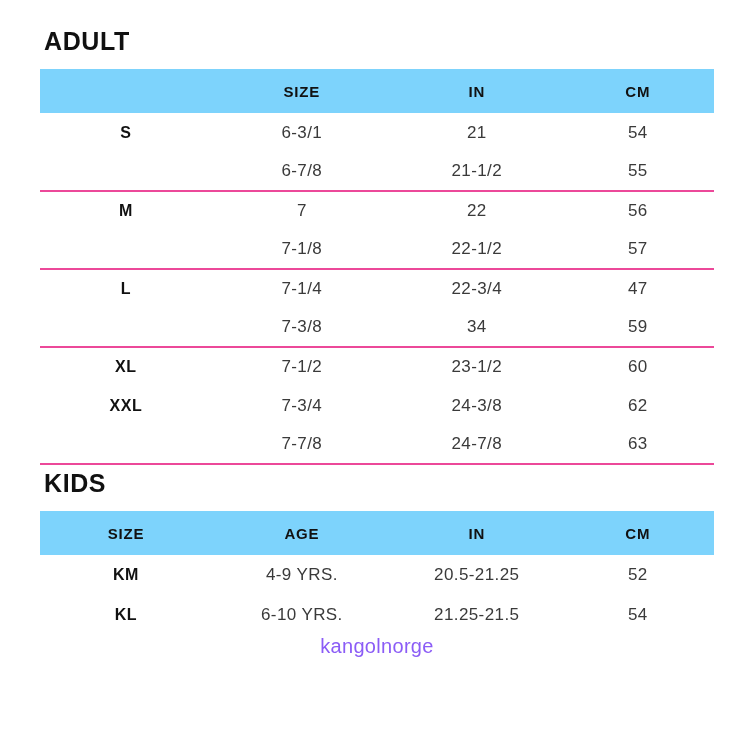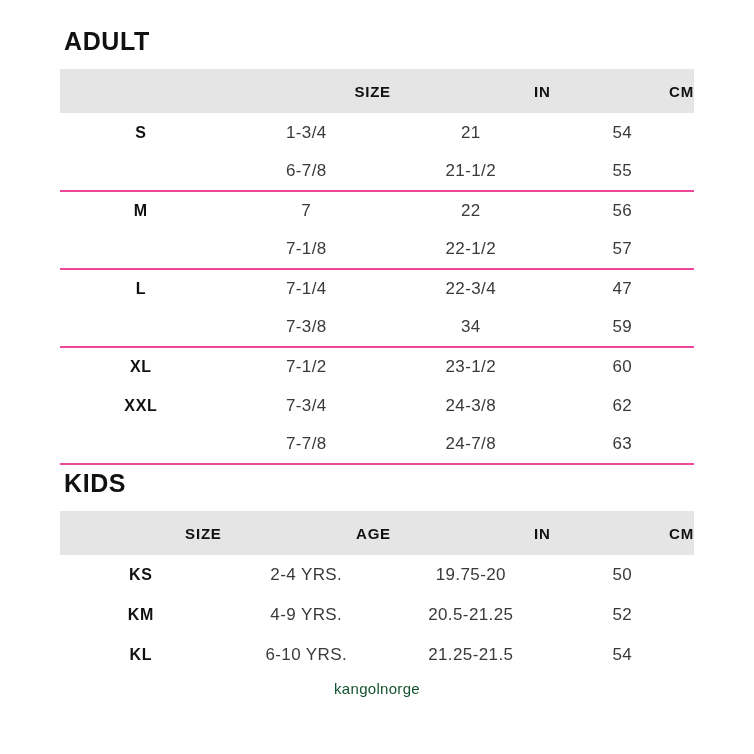--- a/index.html
+++ b/index.html
@@ -3,46 +3,46 @@
 <meta charset="utf-8">
 <style>
   * { margin: 0; padding: 0; box-sizing: border-box; }
   html, body {
     width: 754px; height: 754px;
     background: #ffffff;
     font-family: "Liberation Sans", sans-serif;
     color: #1a1a1a;
     overflow: hidden;
   }
-  .wrap { padding: 0 60px; }
+  .wrap { padding: 0 40px; }
   .section-title {
     font-size: 25px;
     font-weight: 800;
     letter-spacing: 0.6px;
     color: #111111;
     margin: 27px 0 13px 4px;
   }
   .section-title.kids { margin-top: 4px; }
   table {
     width: 100%;
     border-collapse: collapse;
     table-layout: fixed;
   }
   col.c1 { width: 25.5%; }
   col.c2 { width: 26.7%; }
   col.c3 { width: 25.2%; }
   col.c4 { width: 22.6%; }
   thead th {
-    background: #e5e5e5;
+    background: #7dd3fc;
     height: 44px;
     font-size: 15px;
     font-weight: 700;
     letter-spacing: 0.8px;
     color: #111111;
-    text-align: right;
+    text-align: center;
     vertical-align: middle;
   }
   tbody td {
     height: 39px;
     font-size: 17px;
     font-weight: 400;
     letter-spacing: 0.4px;
     color: #3a3a3a;
     text-align: center;
     vertical-align: middle;
@@ -50,24 +50,23 @@
   #kids-table tbody td { height: 40px; }
   td.row-label {
     font-weight: 700;
     font-size: 16px;
     letter-spacing: 0.6px;
     color: #111111;
   }
   tr.group-end td { border-bottom: 2px solid #ec4899; }
   .footer {
     text-align: center;
-    font-size: 15px;
+    font-size: 20px;
     letter-spacing: 0.3px;
-    color: #14532d;
-    margin-top: 5px;
+    color: #8b5cf6;
   }
 </style>
 </head>
 <body>
 
 <div class="wrap">
 
   <h2 class="section-title">ADULT</h2>
 
   <table id="adult-table">
@@ -81,21 +80,21 @@
       <tr>
         <th></th>
         <th>SIZE</th>
         <th>IN</th>
         <th>CM</th>
       </tr>
     </thead>
     <tbody>
         <tr>
           <td class="row-label">S</td>
-          <td>1-3/4</td>
+          <td>6-3/1</td>
           <td>21</td>
           <td>54</td>
         </tr>
         <tr class="group-end">
           <td class="row-label"></td>
           <td>6-7/8</td>
           <td>21-1/2</td>
           <td>55</td>
         </tr>
         <tr>
@@ -155,26 +154,20 @@
     <thead>
       <tr>
         <th>SIZE</th>
         <th>AGE</th>
         <th>IN</th>
         <th>CM</th>
       </tr>
     </thead>
     <tbody>
         <tr>
-          <td class="row-label">KS</td>
-          <td>2-4 YRS.</td>
-          <td>19.75-20</td>
-          <td>50</td>
-        </tr>
-        <tr>
           <td class="row-label">KM</td>
           <td>4-9 YRS.</td>
           <td>20.5-21.25</td>
           <td>52</td>
         </tr>
         <tr>
           <td class="row-label">KL</td>
           <td>6-10 YRS.</td>
           <td>21.25-21.5</td>
           <td>54</td>

